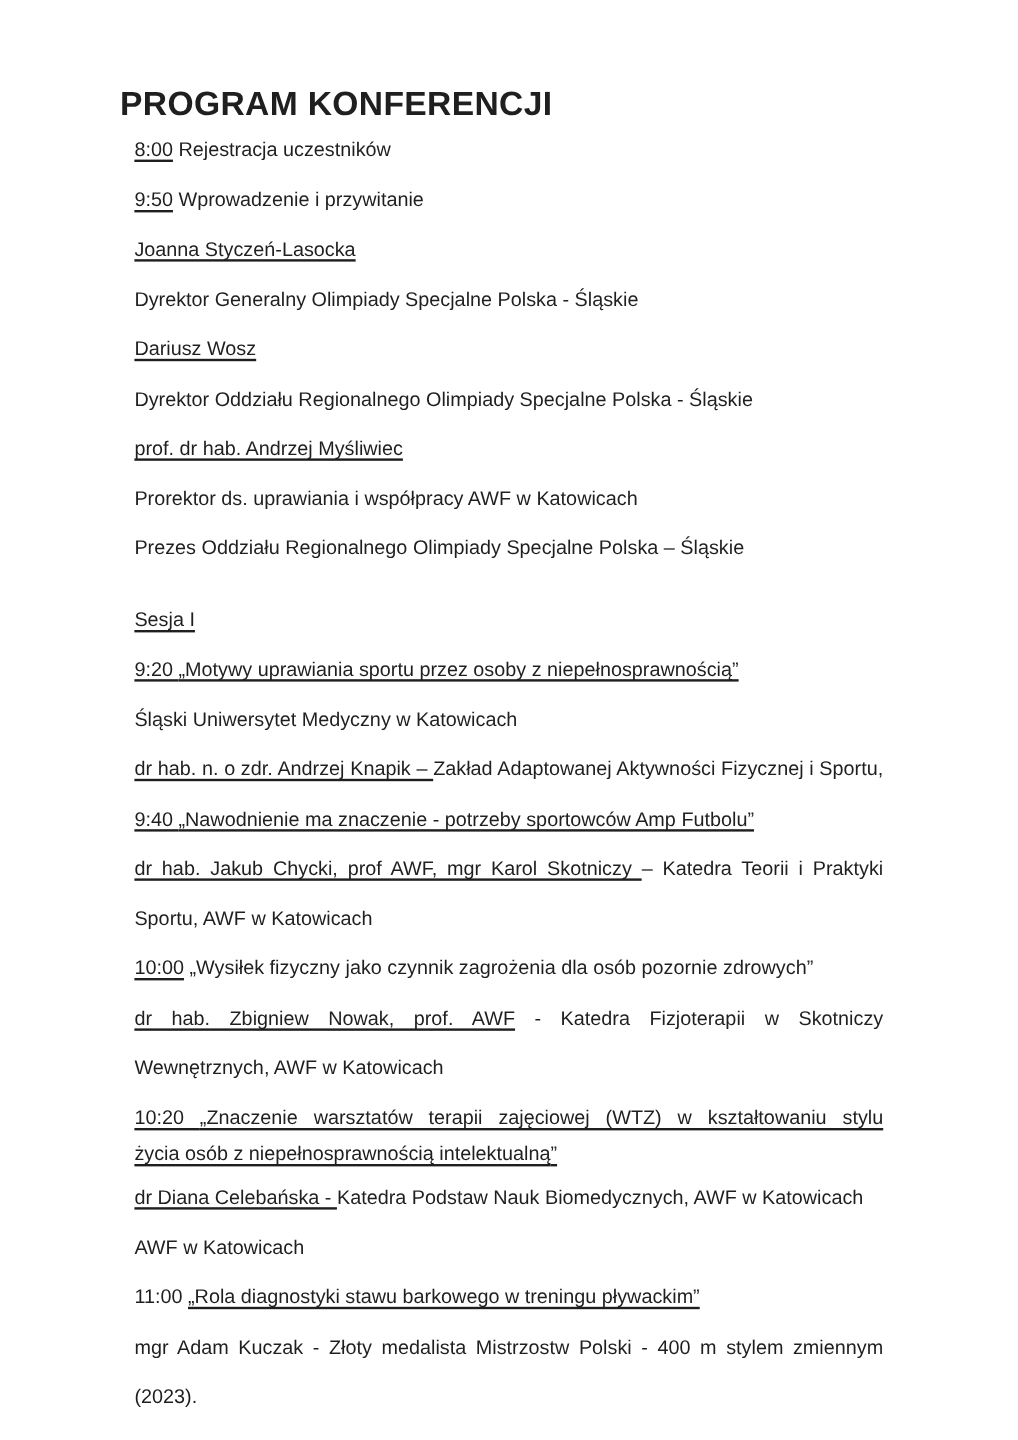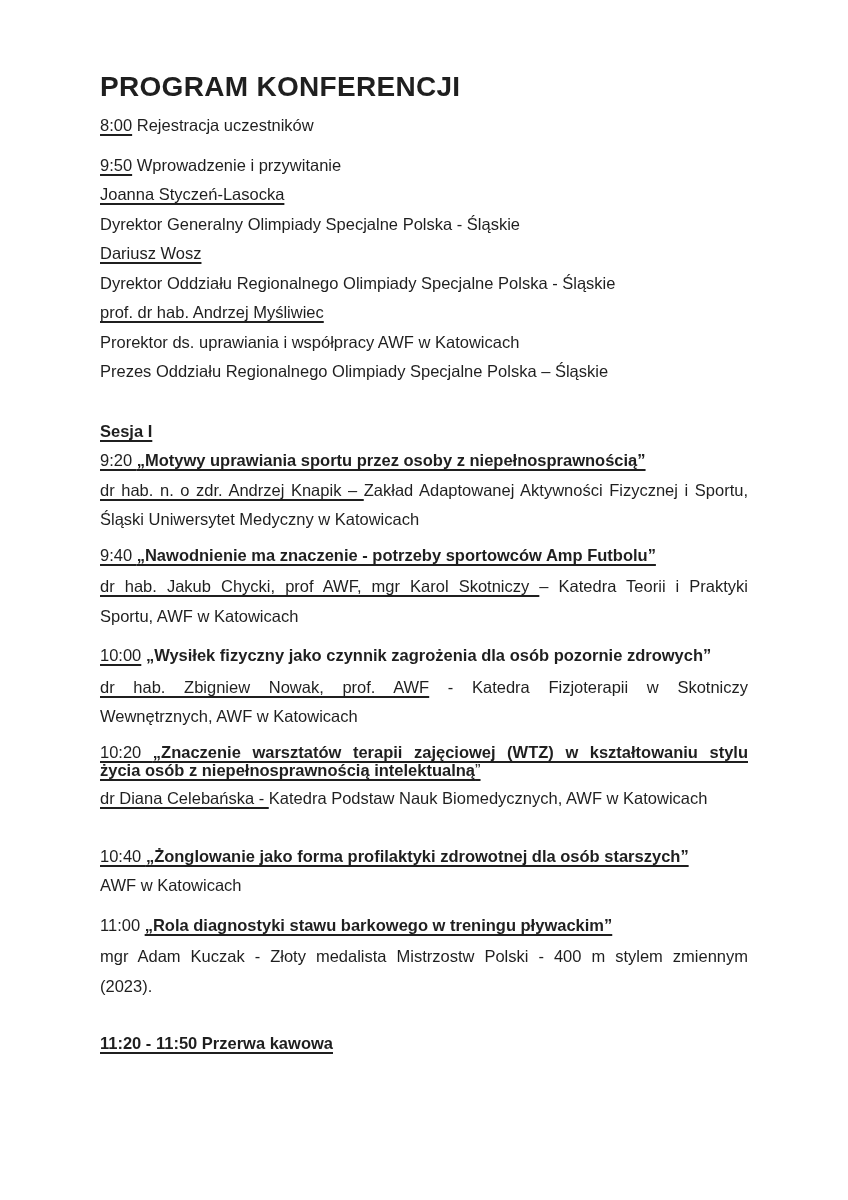--- a/index.html
+++ b/index.html
@@ -25,31 +25,31 @@
     font-size: 28px;
     font-weight: bold;
     line-height: 38px;
     margin: 0;
     letter-spacing: 0.3px;
   }
   .line {
     font-size: 16.5px;
     line-height: 29.5px;
     white-space: pre-wrap;
-    margin: 0;
+    margin: 12px;
   }
   .line.just {
     white-space: normal;
     text-align: justify;
     text-align-last: justify;
   }
   .line.tight {
     line-height: 19px;
   }
-  .b { font-weight: bold; }
+  .b { font-weight: normal; }
   .u {
     text-decoration: underline;
     text-decoration-thickness: 1.5px;
     text-underline-offset: 3px;
     text-decoration-skip-ink: none;
   }
 </style>
 </head>
 <body>
 
@@ -60,31 +60,30 @@
       <div class="line" style="margin-top: 10px;"><span class="u">9:50</span><span class=""> Wprowadzenie i przywitanie</span></div>
       <div class="line"><span class="u">Joanna Styczeń-Lasocka</span></div>
       <div class="line"><span class="">Dyrektor Generalny Olimpiady Specjalne Polska - Śląskie</span></div>
       <div class="line"><span class="u">Dariusz Wosz</span></div>
       <div class="line"><span class="">Dyrektor Oddziału Regionalnego Olimpiady Specjalne Polska - Śląskie</span></div>
       <div class="line"><span class="u">prof. dr hab. Andrzej Myśliwiec</span></div>
       <div class="line"><span class="">Prorektor ds. uprawiania i współpracy AWF w Katowicach</span></div>
       <div class="line"><span class="">Prezes Oddziału Regionalnego Olimpiady Specjalne Polska – Śląskie</span></div>
       <div class="line" style="margin-top: 30px;"><span class="b u">Sesja I</span></div>
       <div class="line"><span class="u">9:20 </span><span class="b u">„Motywy uprawiania sportu przez osoby z niepełnosprawnością”</span></div>
+      <div class="line"><span class="">Śląski Uniwersytet Medyczny w Katowicach</span></div>
       <div class="line just"><span class="u">dr hab. n. o zdr. Andrzej Knapik – </span><span class="">Zakład Adaptowanej Aktywności Fizycznej i Sportu,</span></div>
-      <div class="line"><span class="">Śląski Uniwersytet Medyczny w Katowicach</span></div>
       <div class="line" style="margin-top: 6px;"><span class="u">9:40 </span><span class="b u">„Nawodnienie ma znaczenie - potrzeby sportowców Amp Futbolu”</span></div>
       <div class="line just" style="margin-top: 2px;"><span class="u"> dr hab. Jakub Chycki, prof AWF, mgr Karol Skotniczy </span><span class="">– Katedra Teorii i Praktyki</span></div>
       <div class="line"><span class="">Sportu, AWF w Katowicach</span></div>
       <div class="line" style="margin-top: 10px;"><span class="u">10:00</span><span class=""> </span><span class="b ">„Wysiłek fizyczny jako czynnik zagrożenia dla osób pozornie zdrowych”</span></div>
       <div class="line just" style="margin-top: 2px;"><span class="u">dr hab. Zbigniew Nowak, prof. AWF</span><span class=""> - Katedra Fizjoterapii w Skotniczy</span></div>
       <div class="line"><span class="">Wewnętrznych, AWF w Katowicach</span></div>
       <div class="line just" style="margin-top: 6px;"><span class="u">10:20 </span><span class="b u">„Znaczenie warsztatów terapii zajęciowej (WTZ) w kształtowaniu stylu</span></div>
       <div class="line tight" style="margin-top: -6px;"><span class="b u">życia osób z niepełnosprawnością intelektualną</span><span class="u">”</span></div>
       <div class="line" style="margin-top: 4px;"><span class="u">dr Diana Celebańska - </span><span class="">Katedra Podstaw Nauk Biomedycznych, AWF w Katowicach</span></div>
-      <div class="line" style="margin-top: 28px;"><span class="u">10:40 </span><span class="b u">„Żonglowanie jako forma profilaktyki zdrowotnej dla osób starszych”</span></div>
       <div class="line"><span class="">AWF w Katowicach</span></div>
       <div class="line" style="margin-top: 10px;"><span class="">11:00 </span><span class="b u">„Rola diagnostyki stawu barkowego w treningu pływackim”</span></div>
       <div class="line just" style="margin-top: 2px;"><span class="">mgr Adam Kuczak  - Złoty medalista Mistrzostw Polski - 400 m stylem zmiennym</span></div>
       <div class="line"><span class="">(2023).</span></div>
       <div class="line" style="margin-top: 28px;"><span class="b u">11:20 - 11:50 Przerwa kawowa</span></div>
     </div>
 </div>
 
 </body></html>

